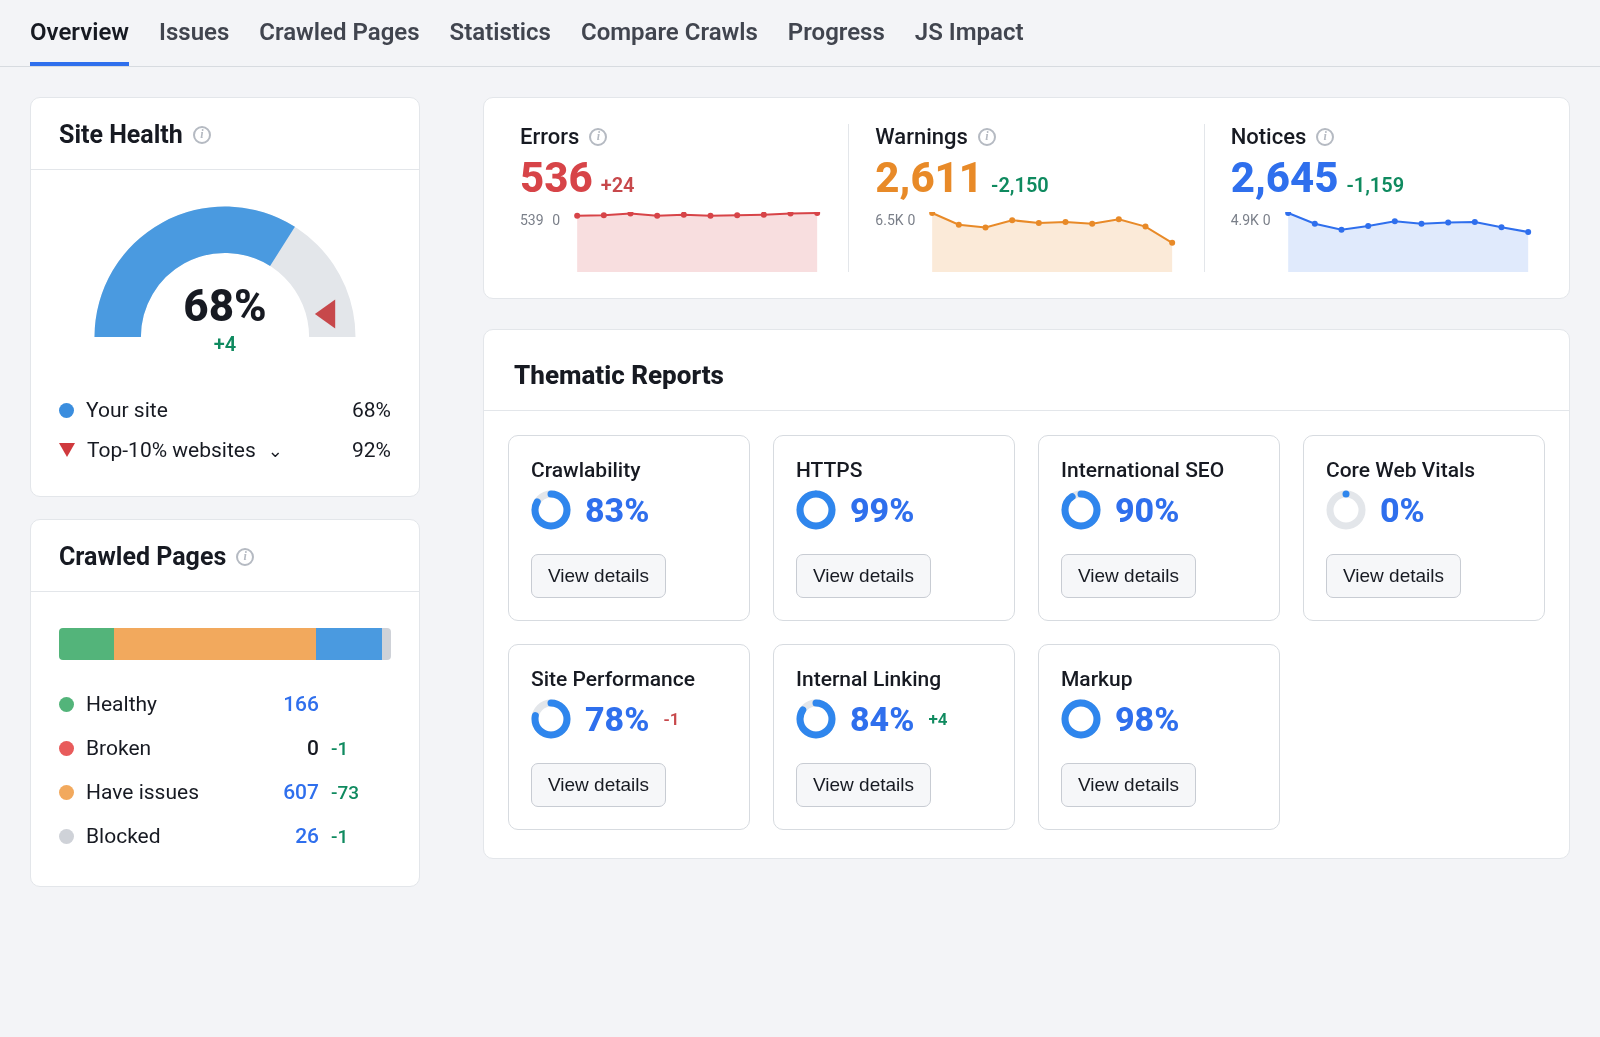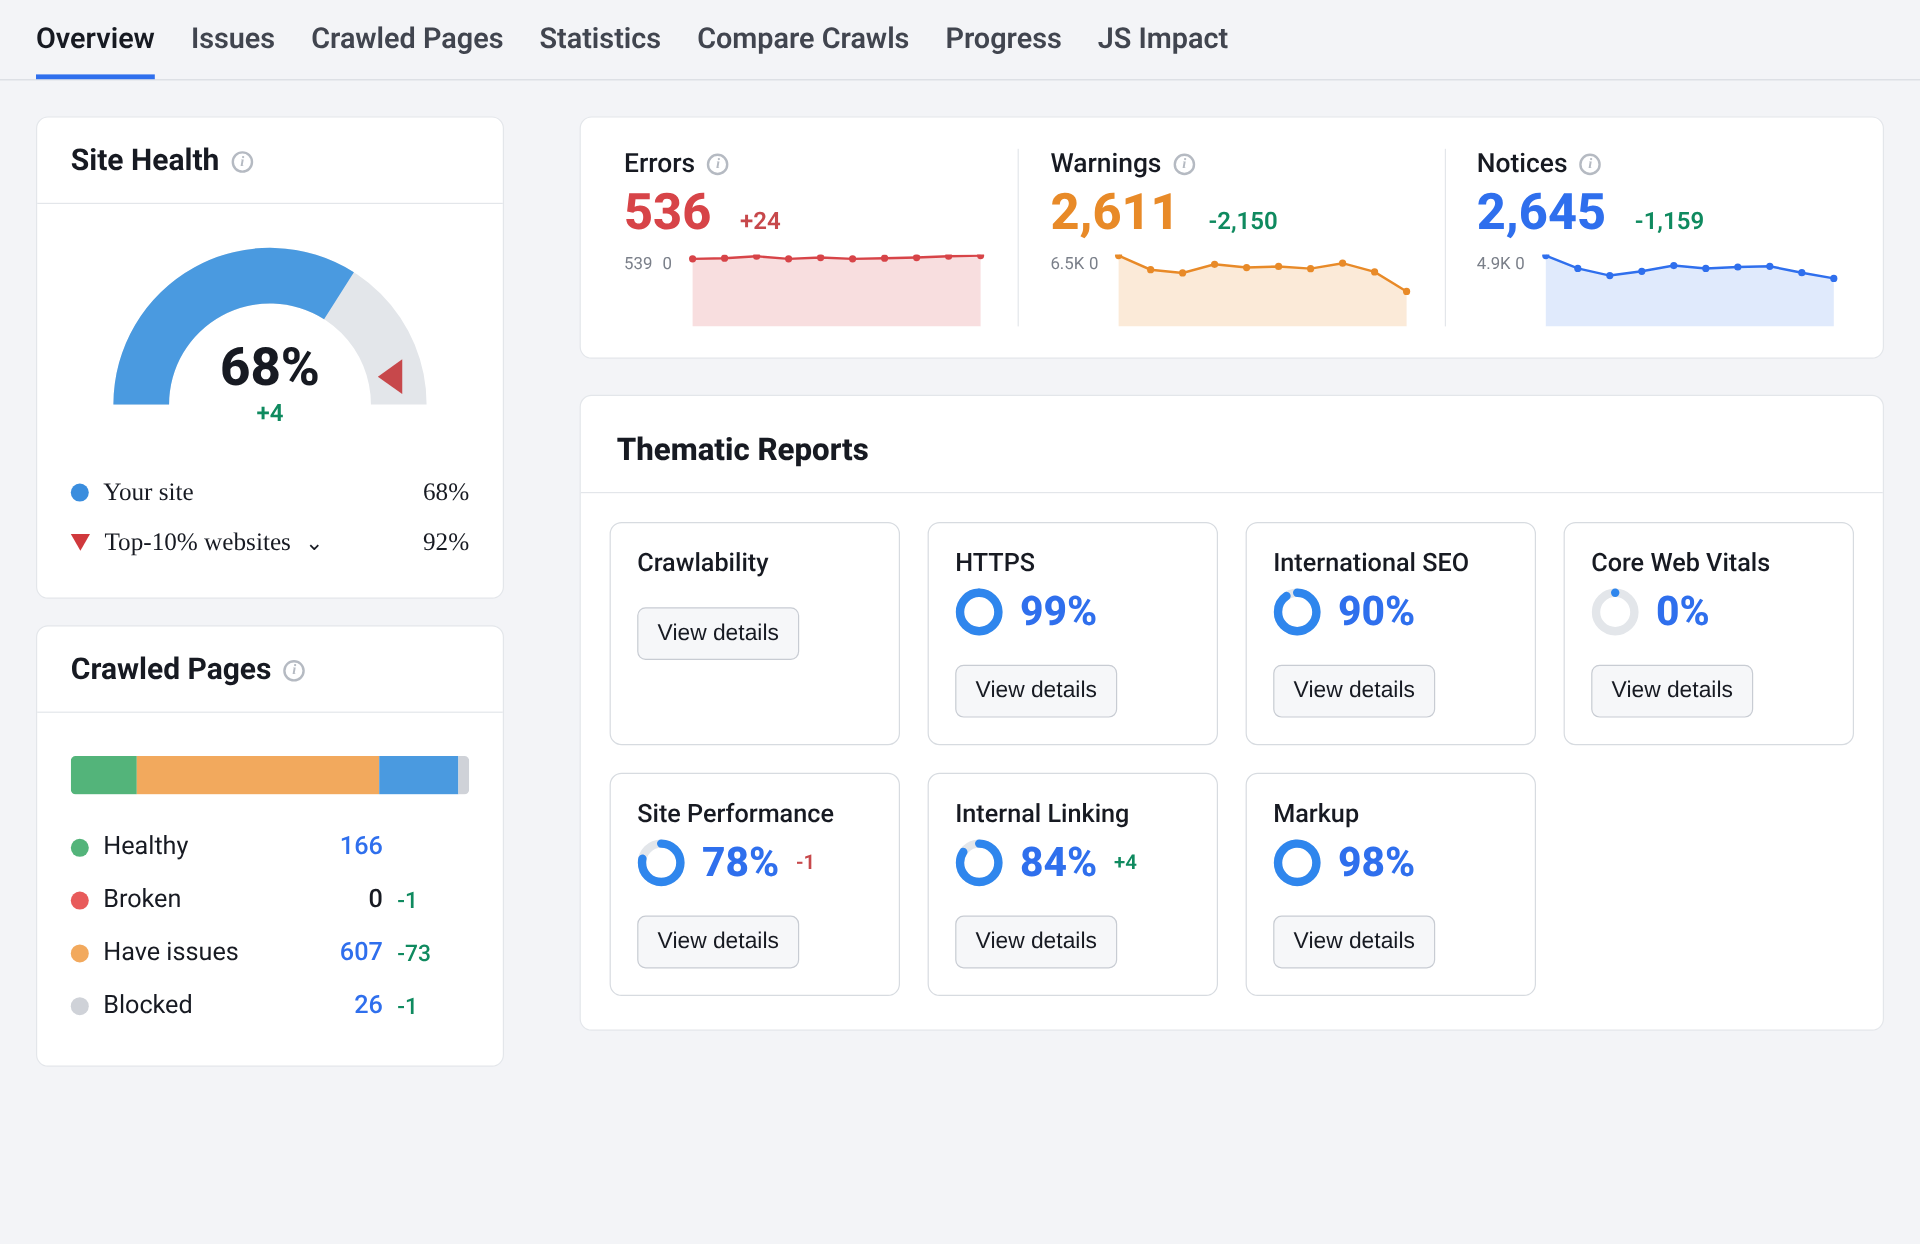--- a/index.html
+++ b/index.html
@@ -69,21 +69,20 @@
     position: absolute; left:0; right:0; bottom: 6px;
     text-align: center;
   }
   .gauge-center .big { font-size: 44px; font-weight: 800; color:#171a22; }
   .gauge-center .delta { font-size: 20px; font-weight:600; color:#0f8a5f; }
   .legend-list { padding: 16px 28px 26px 28px; }
   .legend-row {
     display:flex; align-items:flex-end; gap:12px;
     font-size: 21px; color:#171a22;
     padding: 8px 0;
-    font-family: Liberation Serif, serif;
   }
   .legend-row .label { flex:1; display:flex; align-items:center; gap:12px; }
   .legend-row .val { color:#171a22; min-width:60px; text-align:right; }
   .dot { width:15px; height:15px; border-radius:50%; display:inline-block; }
   .dot.blue { background:#3a8dde; }
   .tri-red { width:0; height:0; border-left:8px solid transparent; border-right:8px solid transparent; border-top:14px solid #d0393d; display:inline-block; }
   .chev { font-size:18px; color:#171a22; }
   
   .cp-body { padding: 22px 28px 28px 28px; }
   .cp-total { display:flex; align-items: baseline; gap:10px; }
@@ -106,21 +105,21 @@
   .dot.green { background:#53b47a;}
   .dot.red   { background:#e85b5b;}
   .dot.orange{ background:#f2a95d;}
   .dot.lblue { background:#4a9ae0;}
   .dot.grey  { background:#cfd2d8;}
   
   .metrics-card { display:flex; padding: 26px 10px; }
   .metric { flex:1; padding: 0 26px; border-right:1px solid #e3e6ea; }
   .metric:last-child { border-right:none; }
   .metric-title { font-size:22px; color:#171a22; display:flex; align-items:center; gap:10px; font-weight:500;}
-  .metric-values { display:flex; align-items:baseline; gap:24px; margin-top:4px;text-align:center;}
+  .metric-values { display:flex; align-items:baseline; gap:8px; margin-top:4px;text-align:center;}
   .metric-main { font-size:42px; font-weight:800; }
   .metric-delta { font-size:20px; font-weight:600; }
   .c-error { color:#d74448; }
   .c-warn  { color:#e88a28; }
   .c-notice{ color:#2f6fed; }
   .metric-chart { margin-top:10px; display:flex; gap:12px; align-items:flex-start;}
   .y-axis { display:flex; flex-direction:row; justify-content:space-between; height:60px; font-size:14px; color:#7a7f89; text-align:right; width:40px;}
   .sparkline { flex:1; height:60px; }
   
   .thematic-header { padding: 30px 30px 20px 30px; font-size:26px; font-weight:800; border-bottom:1px solid #e3e6ea;}
@@ -341,21 +340,27 @@
               <circle cx="213.33333333333334" cy="15.25" r="3" fill="#2f6fed"></circle>
               <circle cx="240" cy="20" r="3" fill="#2f6fed"></circle>
             </svg>
           </div>
         </div>
       </div>
 
     <div class="card">
       <div class="thematic-header">Thematic Reports</div>
       <div class="report-grid" id="report-grid">
-          <div class="report"><div class="report-title">Crawlability</div><button class="view-btn">View details</button></div>
+          <div class="report"><div class="report-title">Crawlability</div><div class="report-val">
+              <svg class="donut" viewBox="0 0 40 40">
+                <circle cx="20" cy="20" r="16" fill="none" stroke="#e3e6ea" stroke-width="7"></circle>
+                <circle cx="20" cy="20" r="16" fill="none" stroke="#2f86ed" stroke-width="7" stroke-linecap="round" stroke-dasharray="83.4407008793449 100.53096491487338" transform="rotate(-90 20 20)"></circle>
+              </svg>
+              <span class="report-percent">83%</span>
+            </div><button class="view-btn">View details</button></div>
           <div class="report"><div class="report-title">HTTPS</div><div class="report-val">
               <svg class="donut" viewBox="0 0 40 40">
                 <circle cx="20" cy="20" r="16" fill="none" stroke="#e3e6ea" stroke-width="7"></circle>
                 <circle cx="20" cy="20" r="16" fill="none" stroke="#2f86ed" stroke-width="7" stroke-linecap="round" stroke-dasharray="99.52565526572465 100.53096491487338" transform="rotate(-90 20 20)"></circle>
               </svg>
               <span class="report-percent">99%</span>
             </div><button class="view-btn">View details</button></div>
           <div class="report"><div class="report-title">International SEO</div><div class="report-val">
               <svg class="donut" viewBox="0 0 40 40">
                 <circle cx="20" cy="20" r="16" fill="none" stroke="#e3e6ea" stroke-width="7"></circle>

